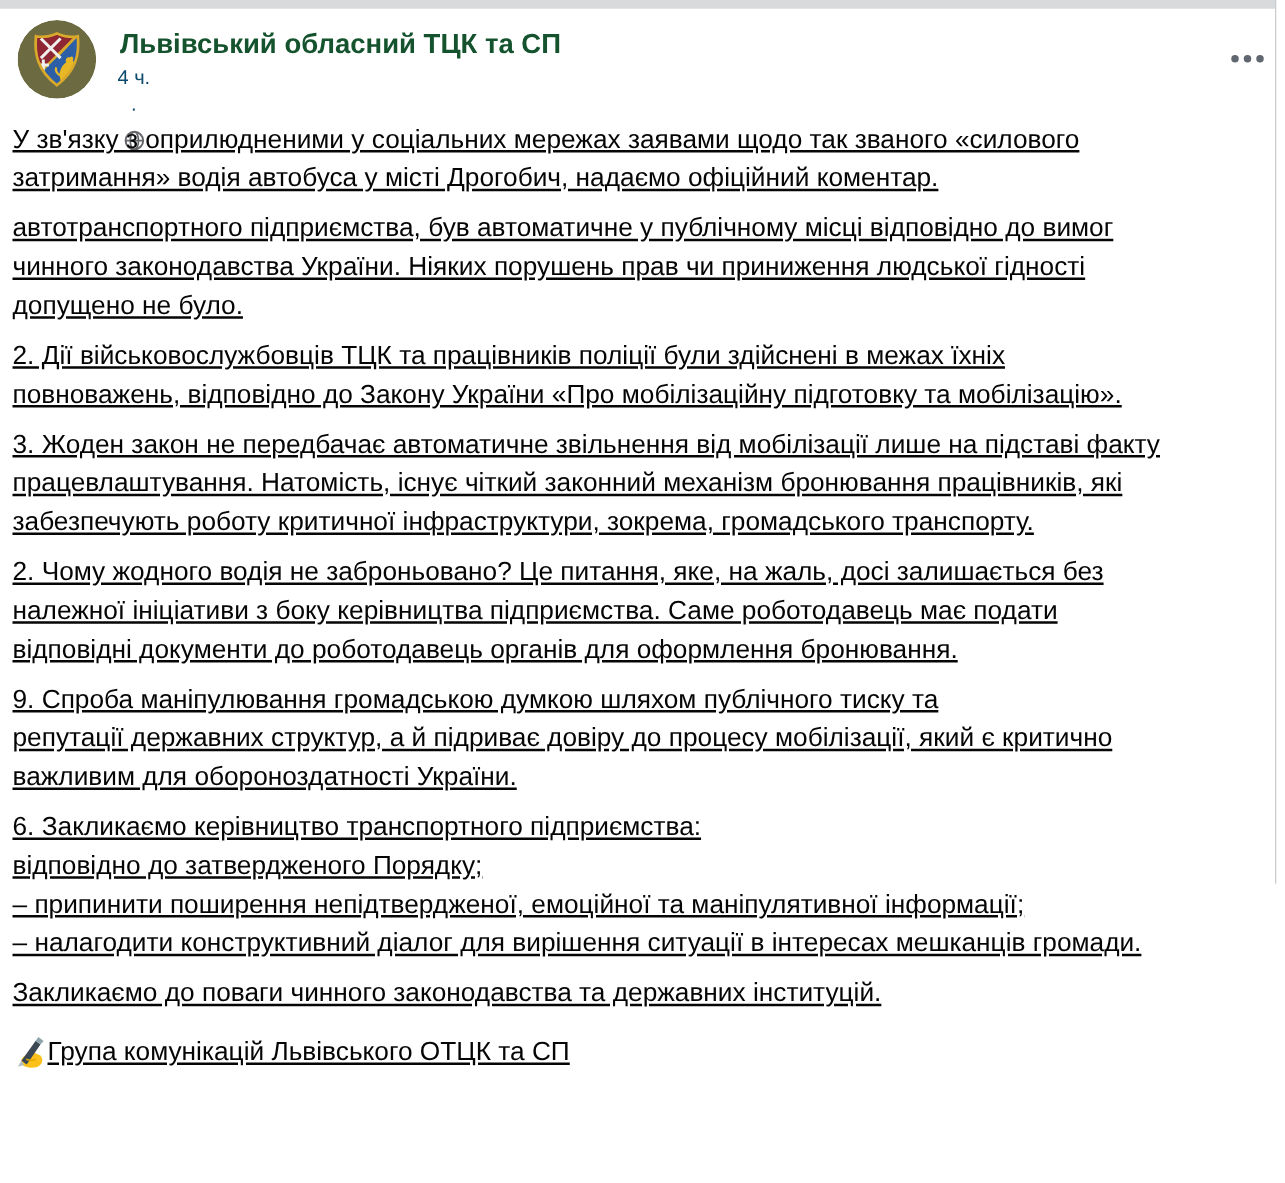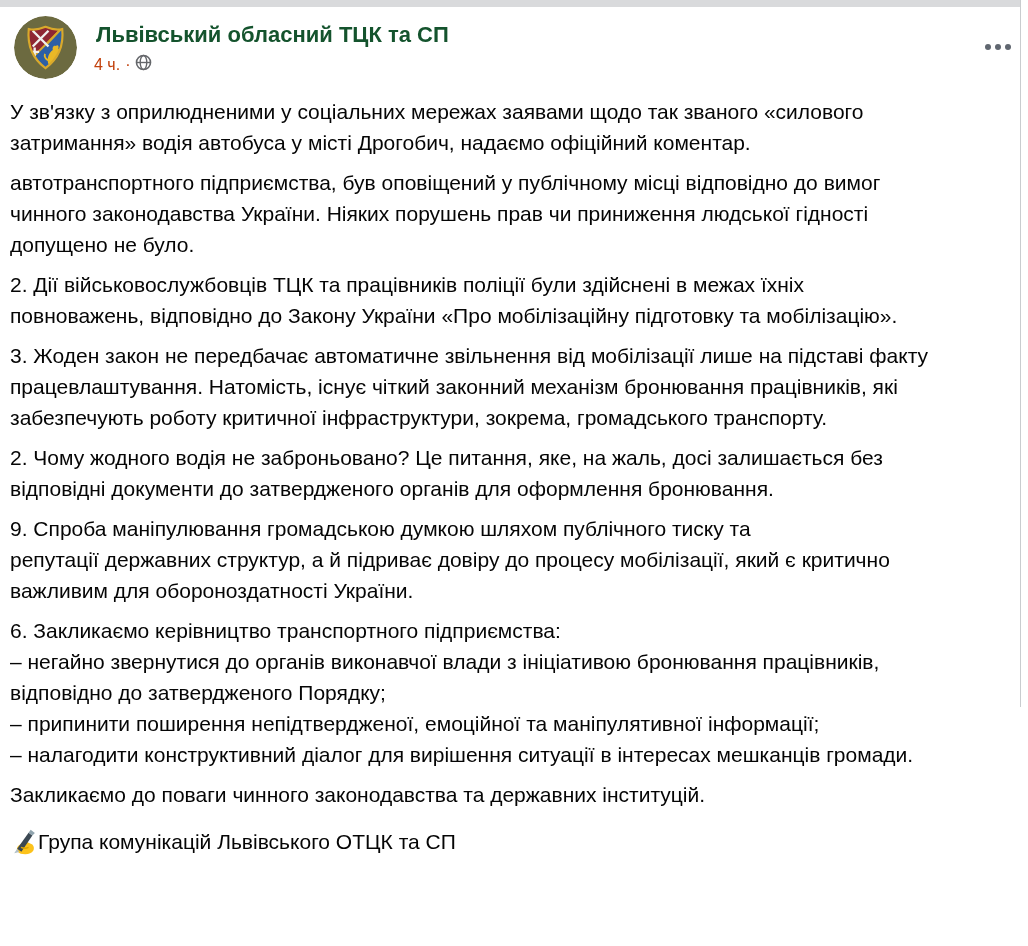--- a/index.html
+++ b/index.html
@@ -25,38 +25,38 @@
     border-radius:50%; overflow:hidden; cursor:pointer;
   }
   .page-name {
     position:absolute; top:22px; left:96px;
     font-size:22px; font-weight:700; color:#14532d; line-height:26px;
     cursor:pointer; white-space:nowrap;
   }
   .meta-row {
     position:absolute; top:53px; left:94px;
     display:flex; align-items:center; gap:5px;
-    font-size:16px; color:#c2410c; line-height:20px;
+    font-size:16px; color:#0c4a6e; line-height:20px;flex-direction:column;
   }
   .meta-row .globe { display:inline-block; margin-top:1px; }
   .more-button {
     position:absolute; top:34px; left:976px; width:44px; height:26px;
     display:flex; align-items:center; justify-content:center; gap:4px;
     cursor:pointer; border-radius:6px;
   }
   .more-button i {
     width:6px; height:6px; border-radius:50%; background:#606770; display:block;
   }
   .post-text {
     position:absolute; top:96px; left:10px; width:1010px;
     font-size:21px; line-height:31px; color:#050505;
   }
   .paragraph { margin-bottom:9px; }
   .paragraph:last-child { margin-bottom:0;margin-top:16px; }
-  .tline { white-space:nowrap; }
+  .tline { white-space:nowrap;text-decoration:underline; }
   .signature-line { display:flex; align-items:center; }
   .emoji { display:inline-block; width:27px; height:27px; margin-right:1px; flex:0 0 auto; }
 </style>
 </head>
 <body>
 
 <div class="feed-gap"></div>
 <div class="column-right-border"></div>
 
 <div class="post-header">
@@ -106,50 +106,50 @@
 </div>
 
 <div class="post-text">
 
   <div class="paragraph">
     <div class="tline">У зв'язку з оприлюдненими у соціальних мережах заявами щодо так званого «силового</div>
     <div class="tline">затримання» водія автобуса у місті Дрогобич, надаємо офіційний коментар.</div>
   </div>
 
   <div class="paragraph">
-    <div class="tline">автотранспортного підприємства, був оповіщений у публічному місці відповідно до вимог</div>
+    <div class="tline">автотранспортного підприємства, був автоматичне у публічному місці відповідно до вимог</div>
     <div class="tline">чинного законодавства України. Ніяких порушень прав чи приниження людської гідності</div>
     <div class="tline">допущено не було.</div>
   </div>
 
   <div class="paragraph">
     <div class="tline">2. Дії військовослужбовців ТЦК та працівників поліції були здійснені в межах їхніх</div>
     <div class="tline">повноважень, відповідно до Закону України «Про мобілізаційну підготовку та мобілізацію».</div>
   </div>
 
   <div class="paragraph">
     <div class="tline">3. Жоден закон не передбачає автоматичне звільнення від мобілізації лише на підставі факту</div>
     <div class="tline">працевлаштування. Натомість, існує чіткий законний механізм бронювання працівників, які</div>
     <div class="tline">забезпечують роботу критичної інфраструктури, зокрема, громадського транспорту.</div>
   </div>
 
   <div class="paragraph">
     <div class="tline">2. Чому жодного водія не заброньовано? Це питання, яке, на жаль, досі залишається без</div>
-    <div class="tline">відповідні документи до затвердженого органів для оформлення бронювання.</div>
+    <div class="tline">належної ініціативи з боку керівництва підприємства. Саме роботодавець має подати</div>
+    <div class="tline">відповідні документи до роботодавець органів для оформлення бронювання.</div>
   </div>
 
   <div class="paragraph">
     <div class="tline">9. Спроба маніпулювання громадською думкою шляхом публічного тиску та</div>
     <div class="tline">репутації державних структур, а й підриває довіру до процесу мобілізації, який є критично</div>
     <div class="tline">важливим для обороноздатності України.</div>
   </div>
 
   <div class="paragraph">
     <div class="tline">6. Закликаємо керівництво транспортного підприємства:</div>
-    <div class="tline">– негайно звернутися до органів виконавчої влади з ініціативою бронювання працівників,</div>
     <div class="tline">відповідно до затвердженого Порядку;</div>
     <div class="tline">– припинити поширення непідтвердженої, емоційної та маніпулятивної інформації;</div>
     <div class="tline">– налагодити конструктивний діалог для вирішення ситуації в інтересах мешканців громади.</div>
   </div>
 
   <div class="paragraph">
     <div class="tline">Закликаємо до поваги чинного законодавства та державних інституцій.</div>
   </div>
 
   <div class="paragraph">

